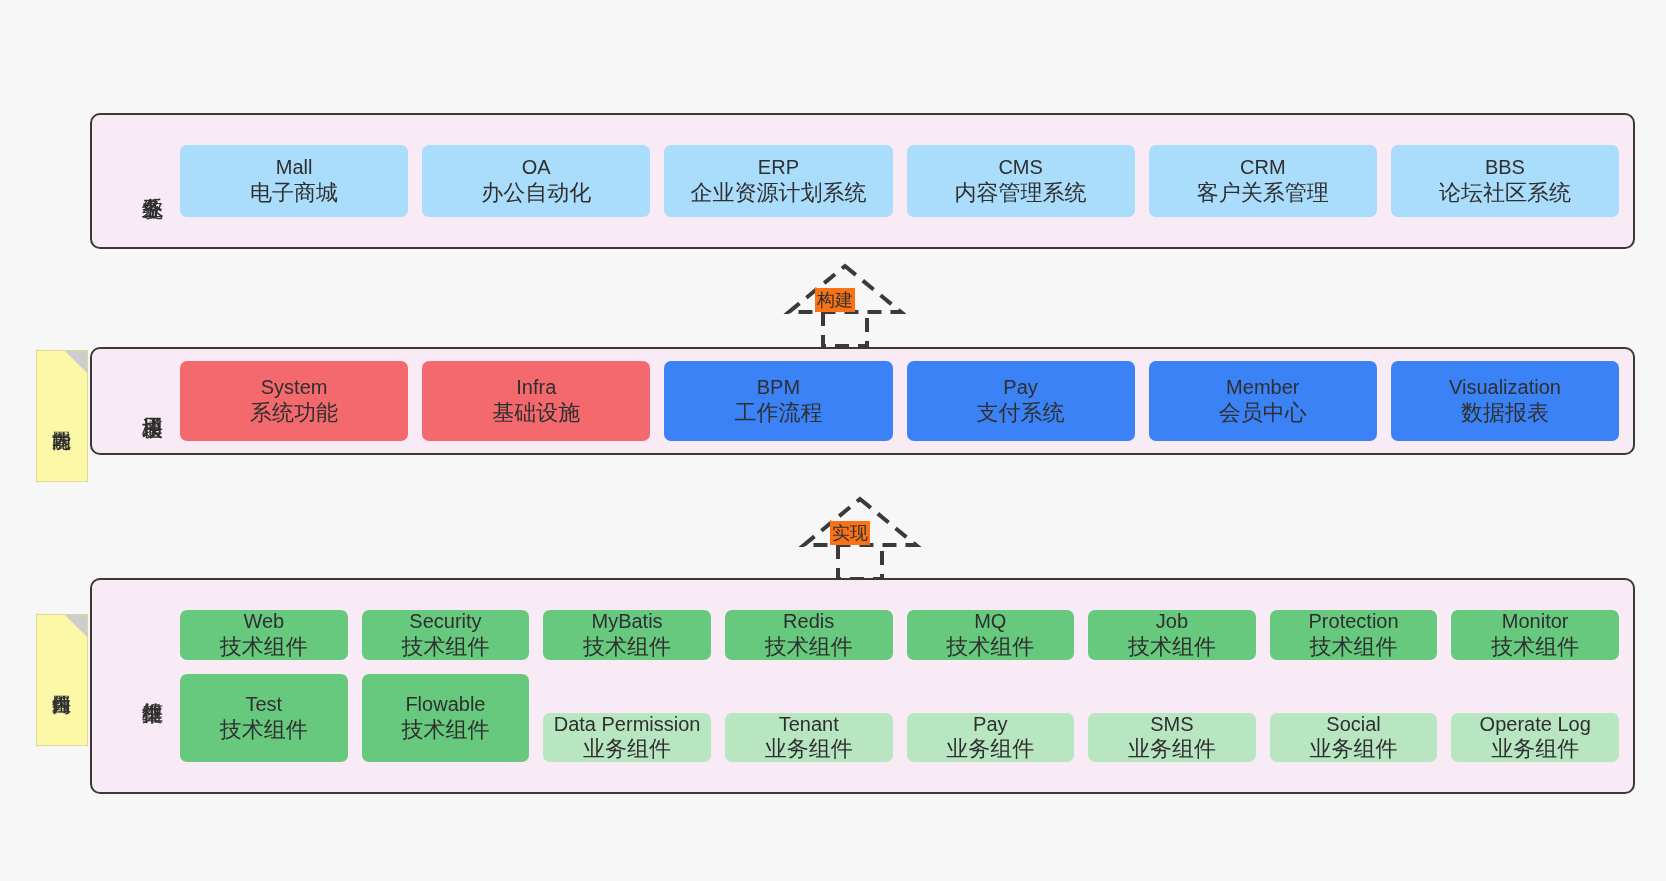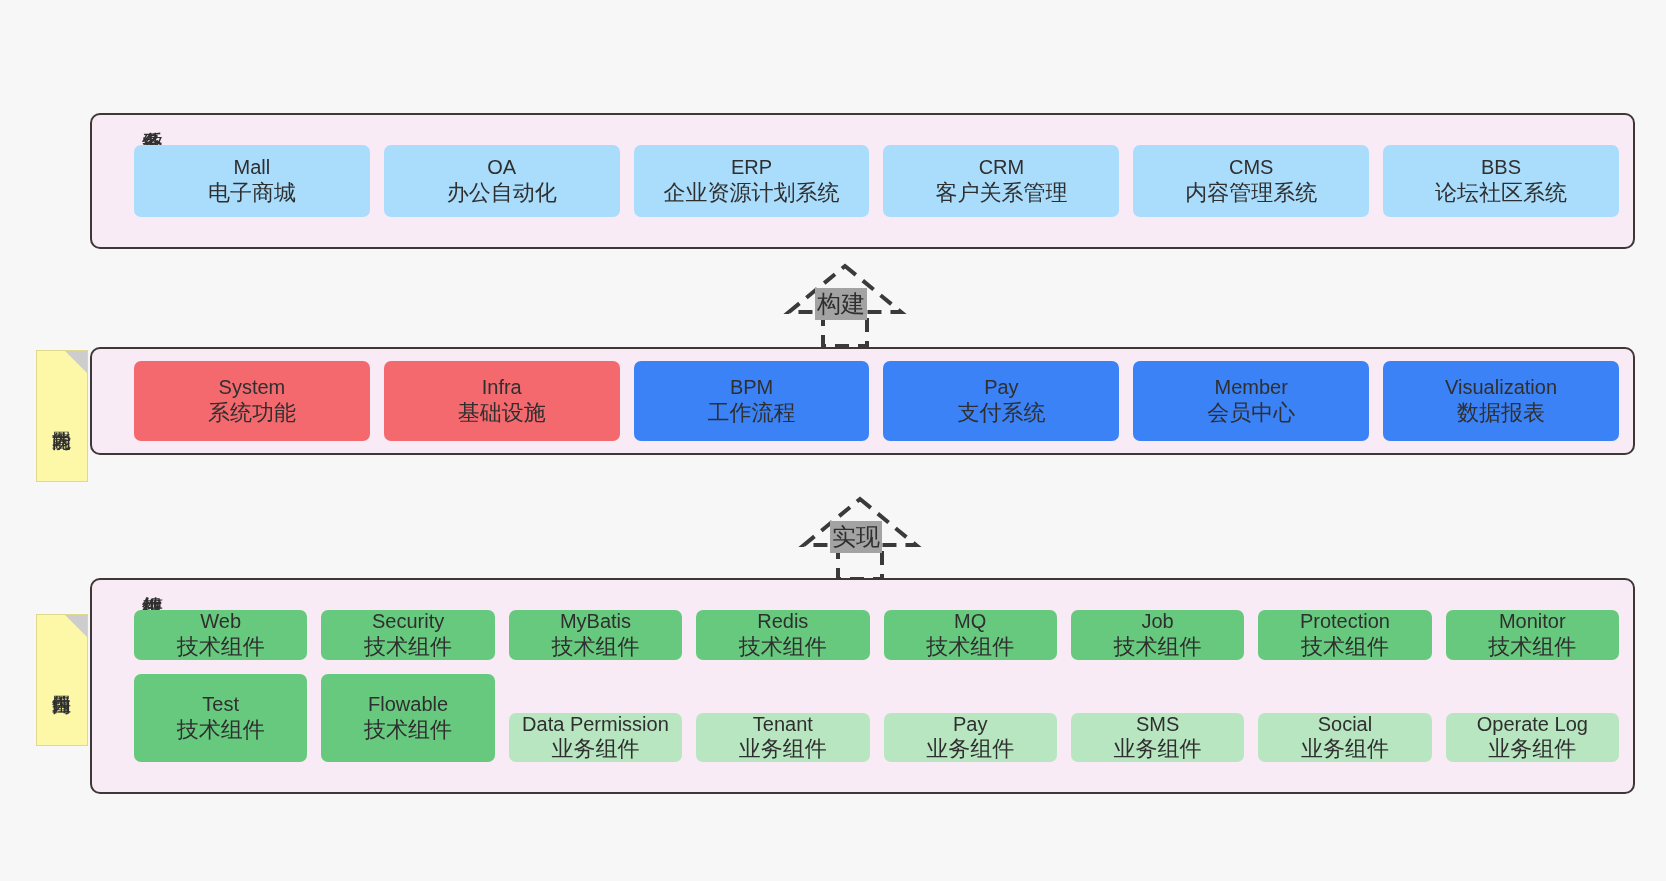--- a/index.html
+++ b/index.html
@@ -24,21 +24,21 @@
   }
 
   
   .layer {
     position: absolute;
     box-sizing: border-box;
     background: #f9ebf5;
     border: 2px solid #3d3836;
     border-radius: 10px;
     display: flex;
-    flex-direction: column;
+    flex-direction: row;
     align-items: stretch;
     padding-left: 38px;
   }
 
   .layer-title {
     flex: 0 0 auto;
     width: 46px;
     display: flex;
     align-items: center;
     justify-content: center;
@@ -134,23 +134,23 @@
 
   
   .arrow {
     position: absolute;
     width: 180px;
     height: 100px;
   }
   .arrow svg { display: block; overflow: visible; }
   .arrow-label {
     position: absolute;
-    font-size: 24px;
-    color: #2f2f2f;
-    background: #a3a3a3;
+    font-size: 18px;
+    color: #2f2f2f;
+    background: #f97316;
     padding: 0 2px;
     white-space: nowrap;
     user-select: none;
   }
 </style>
 </head>
 <body>
 
 <div class="canvas">
 
@@ -163,26 +163,26 @@
       </div>
       <div class="tile blue" style="height:72px;">
         <span class="t-en">OA</span>
         <span class="t-cn">办公自动化</span>
       </div>
       <div class="tile blue" style="height:72px;">
         <span class="t-en">ERP</span>
         <span class="t-cn">企业资源计划系统</span>
       </div>
       <div class="tile blue" style="height:72px;">
+        <span class="t-en">CMS</span>
+        <span class="t-cn">内容管理系统</span>
+      </div>
+      <div class="tile blue" style="height:72px;">
         <span class="t-en">CRM</span>
         <span class="t-cn">客户关系管理</span>
-      </div>
-      <div class="tile blue" style="height:72px;">
-        <span class="t-en">CMS</span>
-        <span class="t-cn">内容管理系统</span>
       </div>
       <div class="tile blue" style="height:72px;">
         <span class="t-en">BBS</span>
         <span class="t-cn">论坛社区系统</span>
       </div>
     </div>
   </div>
 
   <div class="arrow" style="left:755px; top:262px; width:180px; height:86px;">
     <svg width="180" height="86" viewBox="0 0 180 86" aria-hidden="true">

